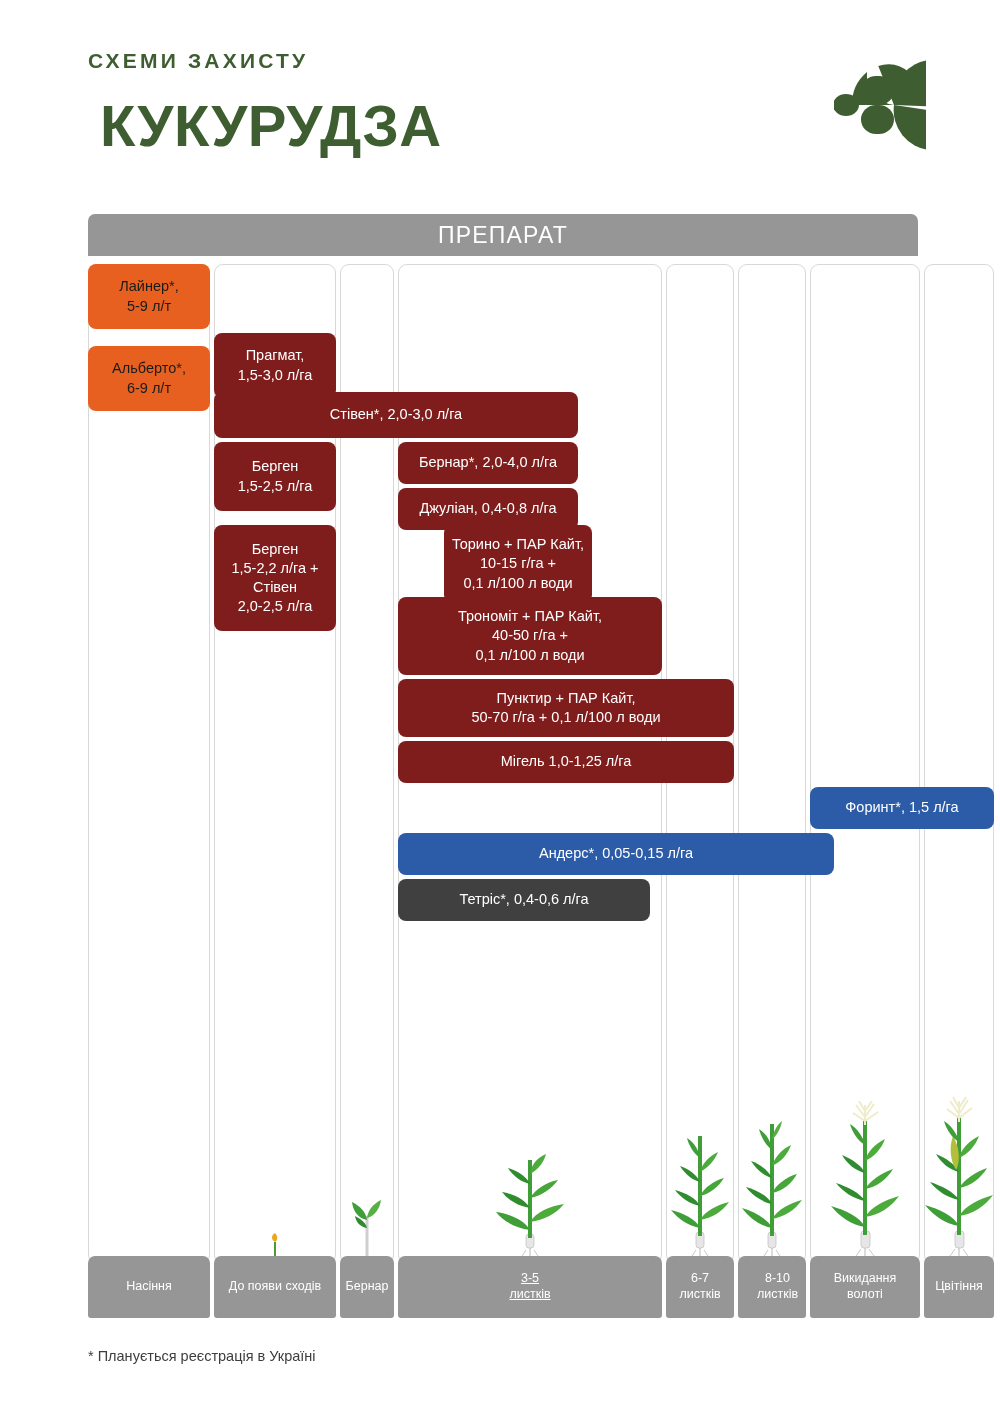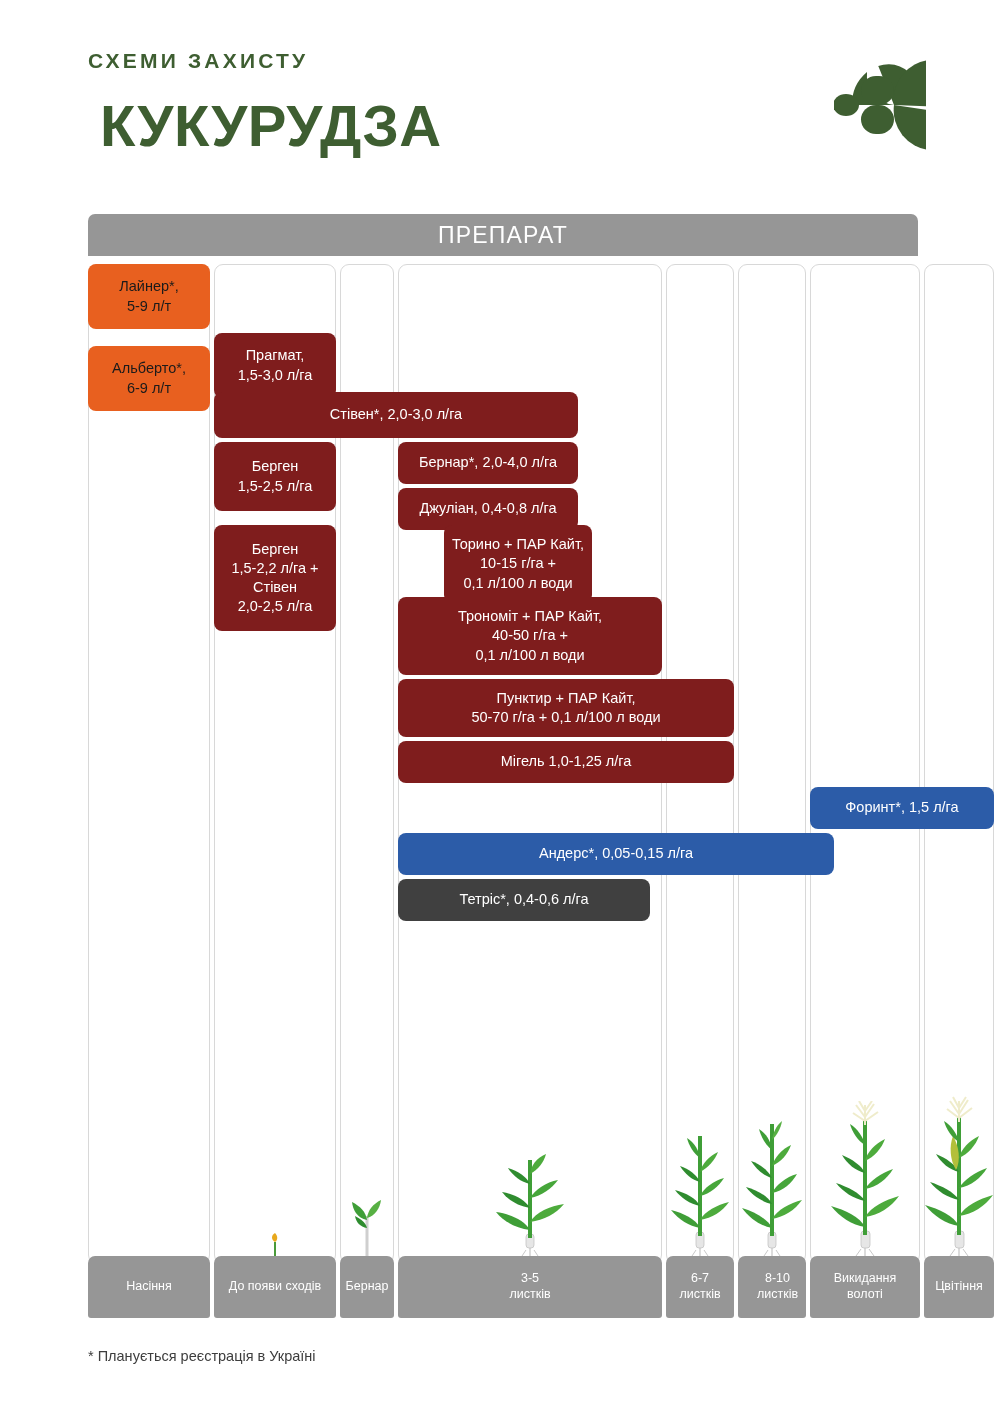--- a/index.html
+++ b/index.html
@@ -248,21 +248,21 @@
 <div id="stages">
     <div class="stage" style="left: 0px; width: 122px;">
       <span>Насіння</span>
     </div>
     <div class="stage" style="left: 126px; width: 122px;">
       <span>До появи сходів</span>
     </div>
     <div class="stage" style="left: 252px; width: 54px;">
       <span>Бернар</span>
     </div>
-    <div class="stage" style="left: 310px; width: 264px;">
+    <div class="stage" style="left: 310px; width: 264px; text-decoration: underline;">
       <span>3-5<br>листків</span>
     </div>
     <div class="stage" style="left: 578px; width: 68px;">
       <span>6-7<br>листків</span>
     </div>
     <div class="stage" style="left: 650px; width: 68px; padding-left: 15px;">
       <span>8-10<br>листків</span>
     </div>
     <div class="stage" style="left: 722px; width: 110px;">
       <span>Викидання<br>волоті</span>

